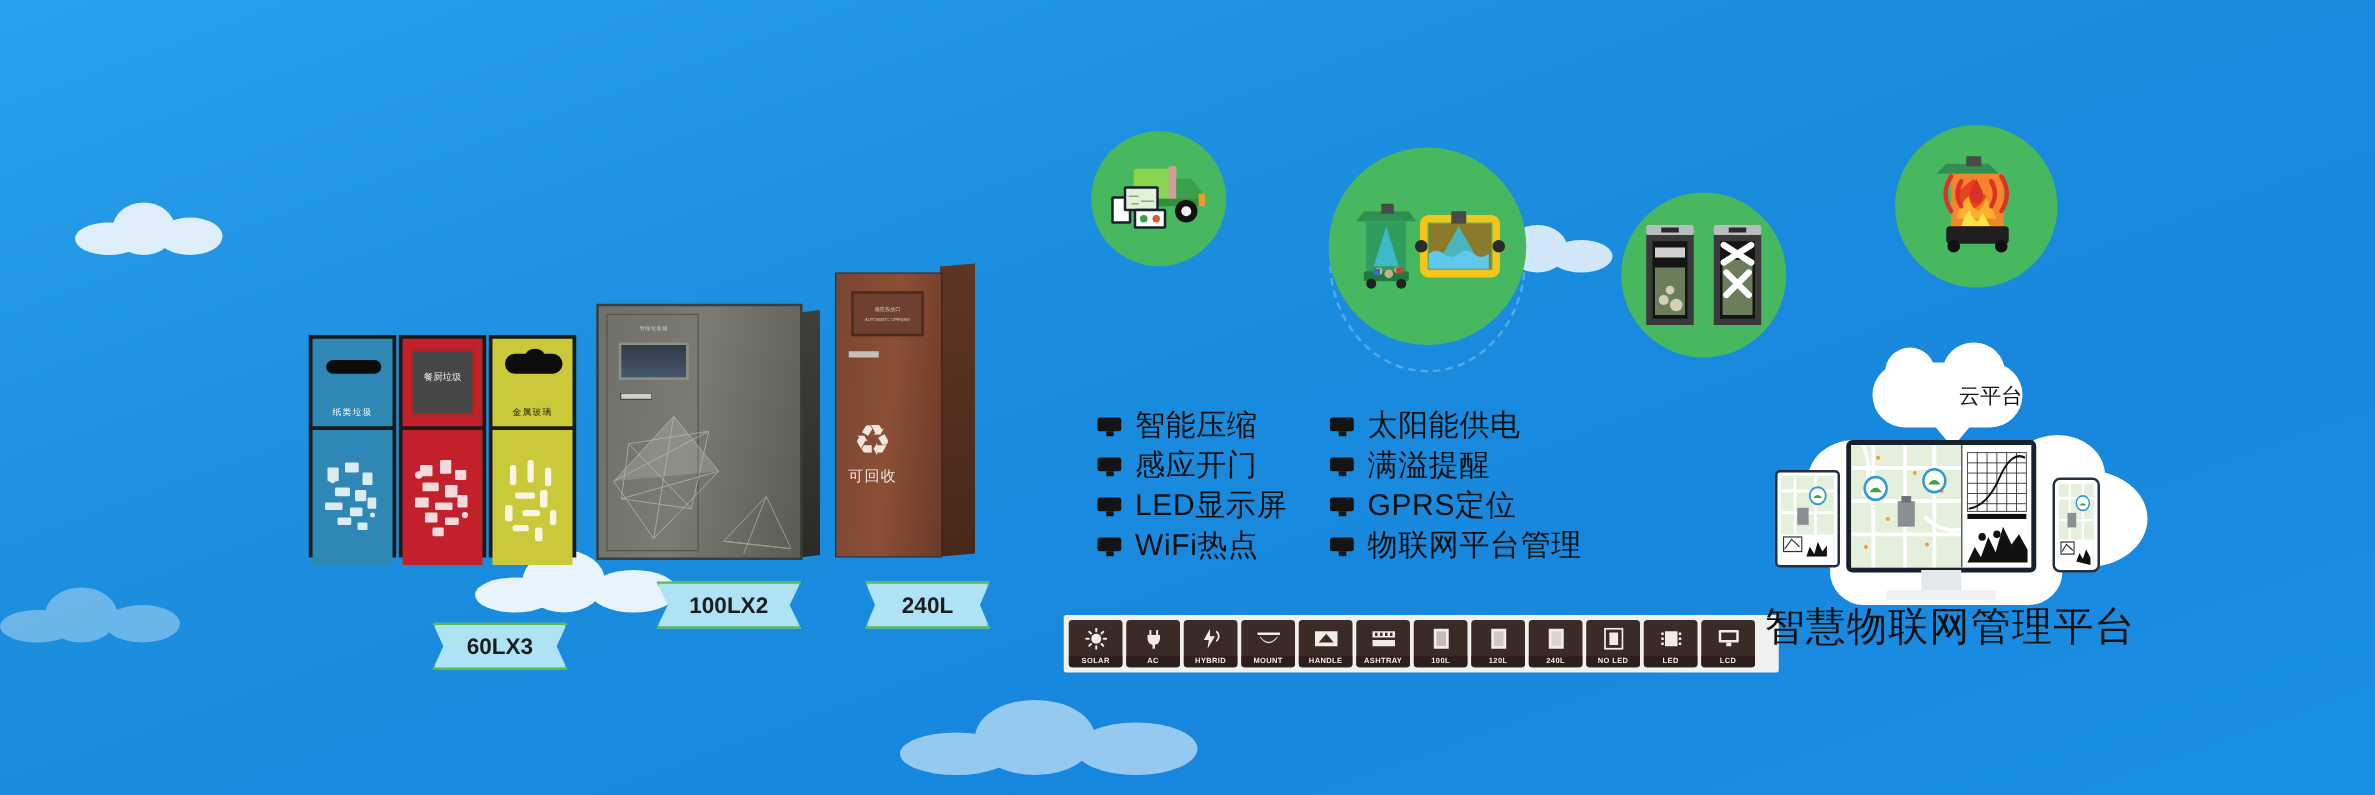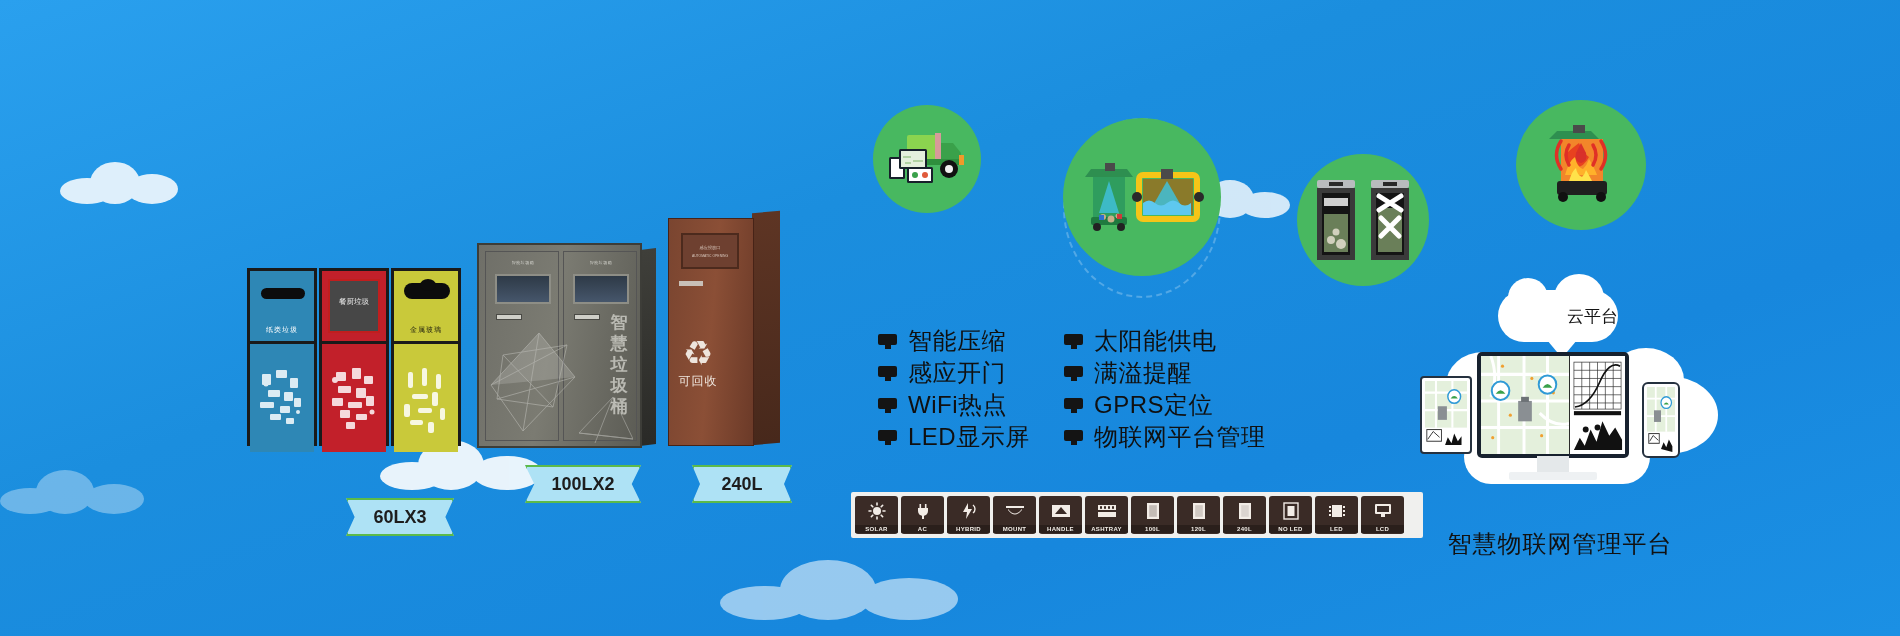--- a/index.html
+++ b/index.html
@@ -182,22 +182,22 @@
   .monitor .scr { width:100%; height:100%; background:#fff; overflow:hidden; display:flex; }
   .monitor .map { flex:1.6; background:#e4f0dc; position:relative; }
   .monitor .chart { flex:1; background:#fff; border-left:1px solid #2a2a2a; position:relative; }
   .monitor .neck { position:absolute; left:60px; top:104px; width:32px; height:18px; background:#e4e8ea; }
   .monitor .base { position:absolute; left:32px; top:120px; width:88px; height:8px; background:#eef1f3; border-radius:2px; }
   .tablet { position:absolute; left:0; top:86px; width:52px; height:78px; background:#fff; border:2px solid #25313f; border-radius:4px; padding:3px; }
   .phone  { position:absolute; left:222px; top:92px; width:38px; height:76px; background:#fff; border:2px solid #25313f; border-radius:6px; padding:3px; }
   .mini { width:100%; height:100%; background:#e4f0dc; position:relative; overflow:hidden; }
   .cplat-cloud { position:absolute; background:#fff; border-radius:50%; }
   .platform-title {
-    position:absolute; left:1410px; top:528px; width:300px; text-align:center;
-    font-size:24px; font-weight:500; color:#111; letter-spacing:1px;
+    position:absolute; left:1410px; top:480px; width:300px; text-align:center;
+    font-size:32px; font-weight:500; color:#111; letter-spacing:1px;
   }
 </style>
 </head>
 <body>
 
 <div class="stage">
 
   <div class="cloudgrp" style="left:60px;top:160px;width:130px;height:46px;">
     <i style="left:0;top:18px;width:54px;height:26px;"></i>
     <i style="left:30px;top:2px;width:50px;height:42px;"></i>
@@ -301,26 +301,20 @@
     </div>
   </div>
 
   <div class="bin-twin">
     <div class="side"></div>
     <div class="body">
       <div class="door d1">
         <div class="caps">智能垃圾箱</div>
         <div class="screen"></div>
         <div class="handle"></div>
-      </div>
-      <div class="door d2">
-        <div class="caps">智能垃圾箱</div>
-        <div class="screen"></div>
-        <div class="handle"></div>
-        <div class="vtext">智慧垃圾桶</div>
       </div>
       <svg class="poly" viewBox="0 0 150 130">
         <g stroke="#e8e8e4" stroke-width="0.8" fill="none" opacity=".85">
           <polygon points="8,70 56,18 92,62 40,116"></polygon>
           <polygon points="20,40 84,30 70,92 14,84"></polygon>
           <path d="M8,70 L84,30 M56,18 L40,116 M92,62 L14,84 M20,40 L70,92"></path>
           <polygon points="96,118 130,82 150,124"></polygon>
           <path d="M96,118 L150,124 M130,82 L112,128"></path>
         </g>
         <g fill="#f2f2ee" opacity=".35">
@@ -469,28 +463,28 @@
             <i></i>
             <b></b>
           </div>
         <span>感应开门</span>
       </div>
       <div class="frow">
         <div class="mon">
             <i></i>
             <b></b>
           </div>
-        <span>WiFi热点</span>
+        <span>LED显示屏</span>
       </div>
       <div class="frow">
         <div class="mon">
             <i></i>
             <b></b>
           </div>
-        <span>LED显示屏</span>
+        <span>WiFi热点</span>
       </div>
     </div>
     <div class="fcol c2">
       <div class="frow">
         <div class="mon">
             <i></i>
             <b></b>
           </div>
         <span>太阳能供电</span>
       </div>

